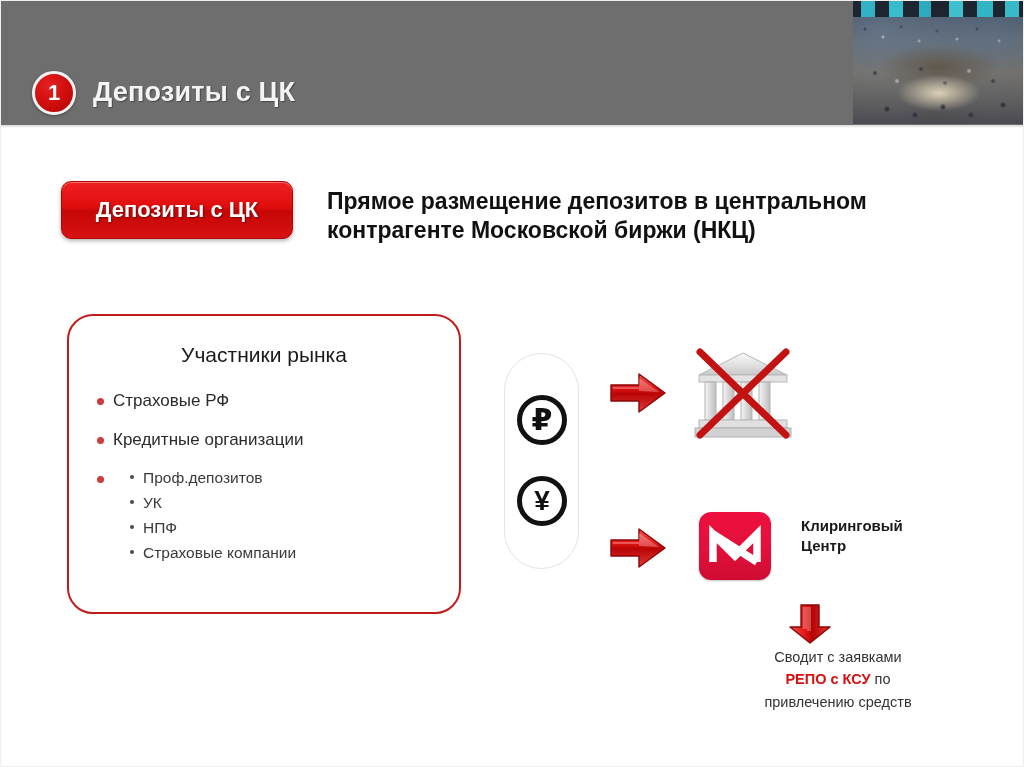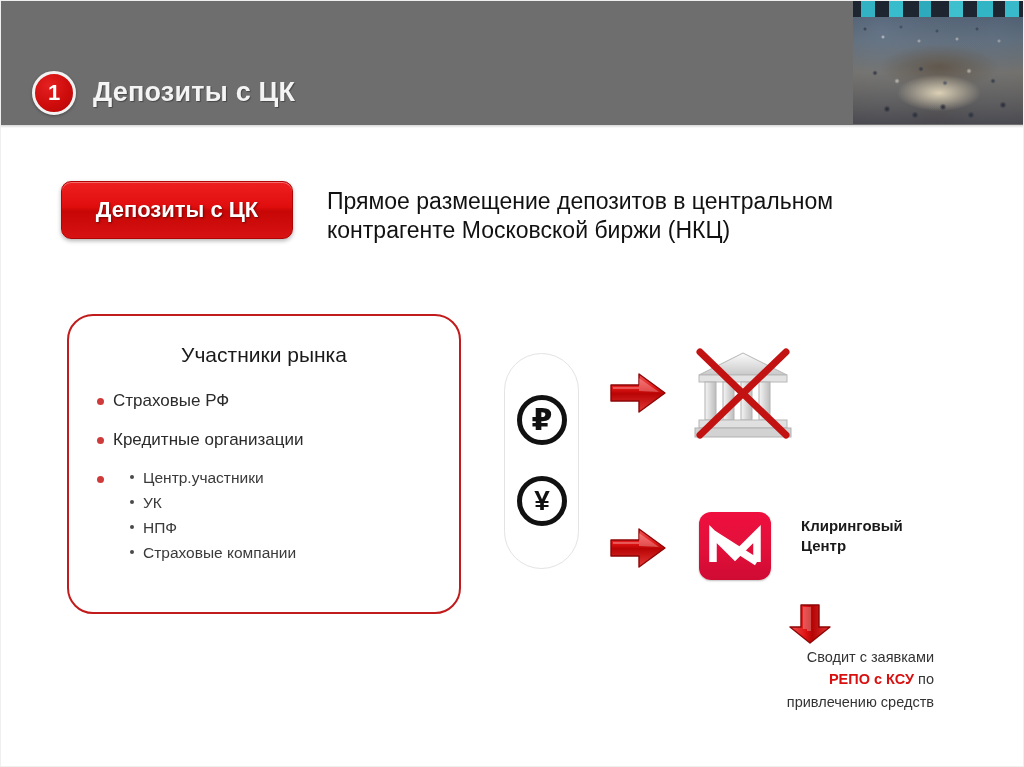--- a/index.html
+++ b/index.html
@@ -154,21 +154,21 @@
   }
 
   
   .headline {
     position: absolute;
     left: 326px;
     top: 186px;
     width: 620px;
     color: #111111;
     font-size: 23px;
-    font-weight: normal;
+    font-weight: bold;
     line-height: 1.28;
   }
 
   
   .participants-box {
     position: absolute;
     left: 66px;
     top: 313px;
     width: 394px;
     height: 300px;
@@ -304,24 +304,24 @@
     width: 180px;
     font-size: 15px;
     font-weight: bold;
     color: #1a1a1a;
     line-height: 1.32;
   }
 
   
   .caption {
     position: absolute;
-    left: 701px;
+    left: 721px;
     top: 645px;
     width: 232px;
-    text-align: right;
+    text-align: center;
     font-size: 14.5px;
     color: #333333;
     line-height: 1.55;
   }
   .caption .hl {
     color: #d81010;
     font-weight: bold;
   }
 </style>
 </head>
@@ -357,21 +357,21 @@
       </li>
       <li>
         <span class="bullet"></span>
         <span>Кредитные организации</span>
       </li>
       <li>
         <span class="bullet"></span>
         <ul class="sub-list">
           <li>
             <span class="sub-bullet"></span>
-            <span>Центр.участники</span>
+            <span>Проф.депозитов</span>
           </li>
           <li>
             <span class="sub-bullet"></span>
             <span>УК</span>
           </li>
           <li>
             <span class="sub-bullet"></span>
             <span>НПФ</span>
           </li>
           <li>

